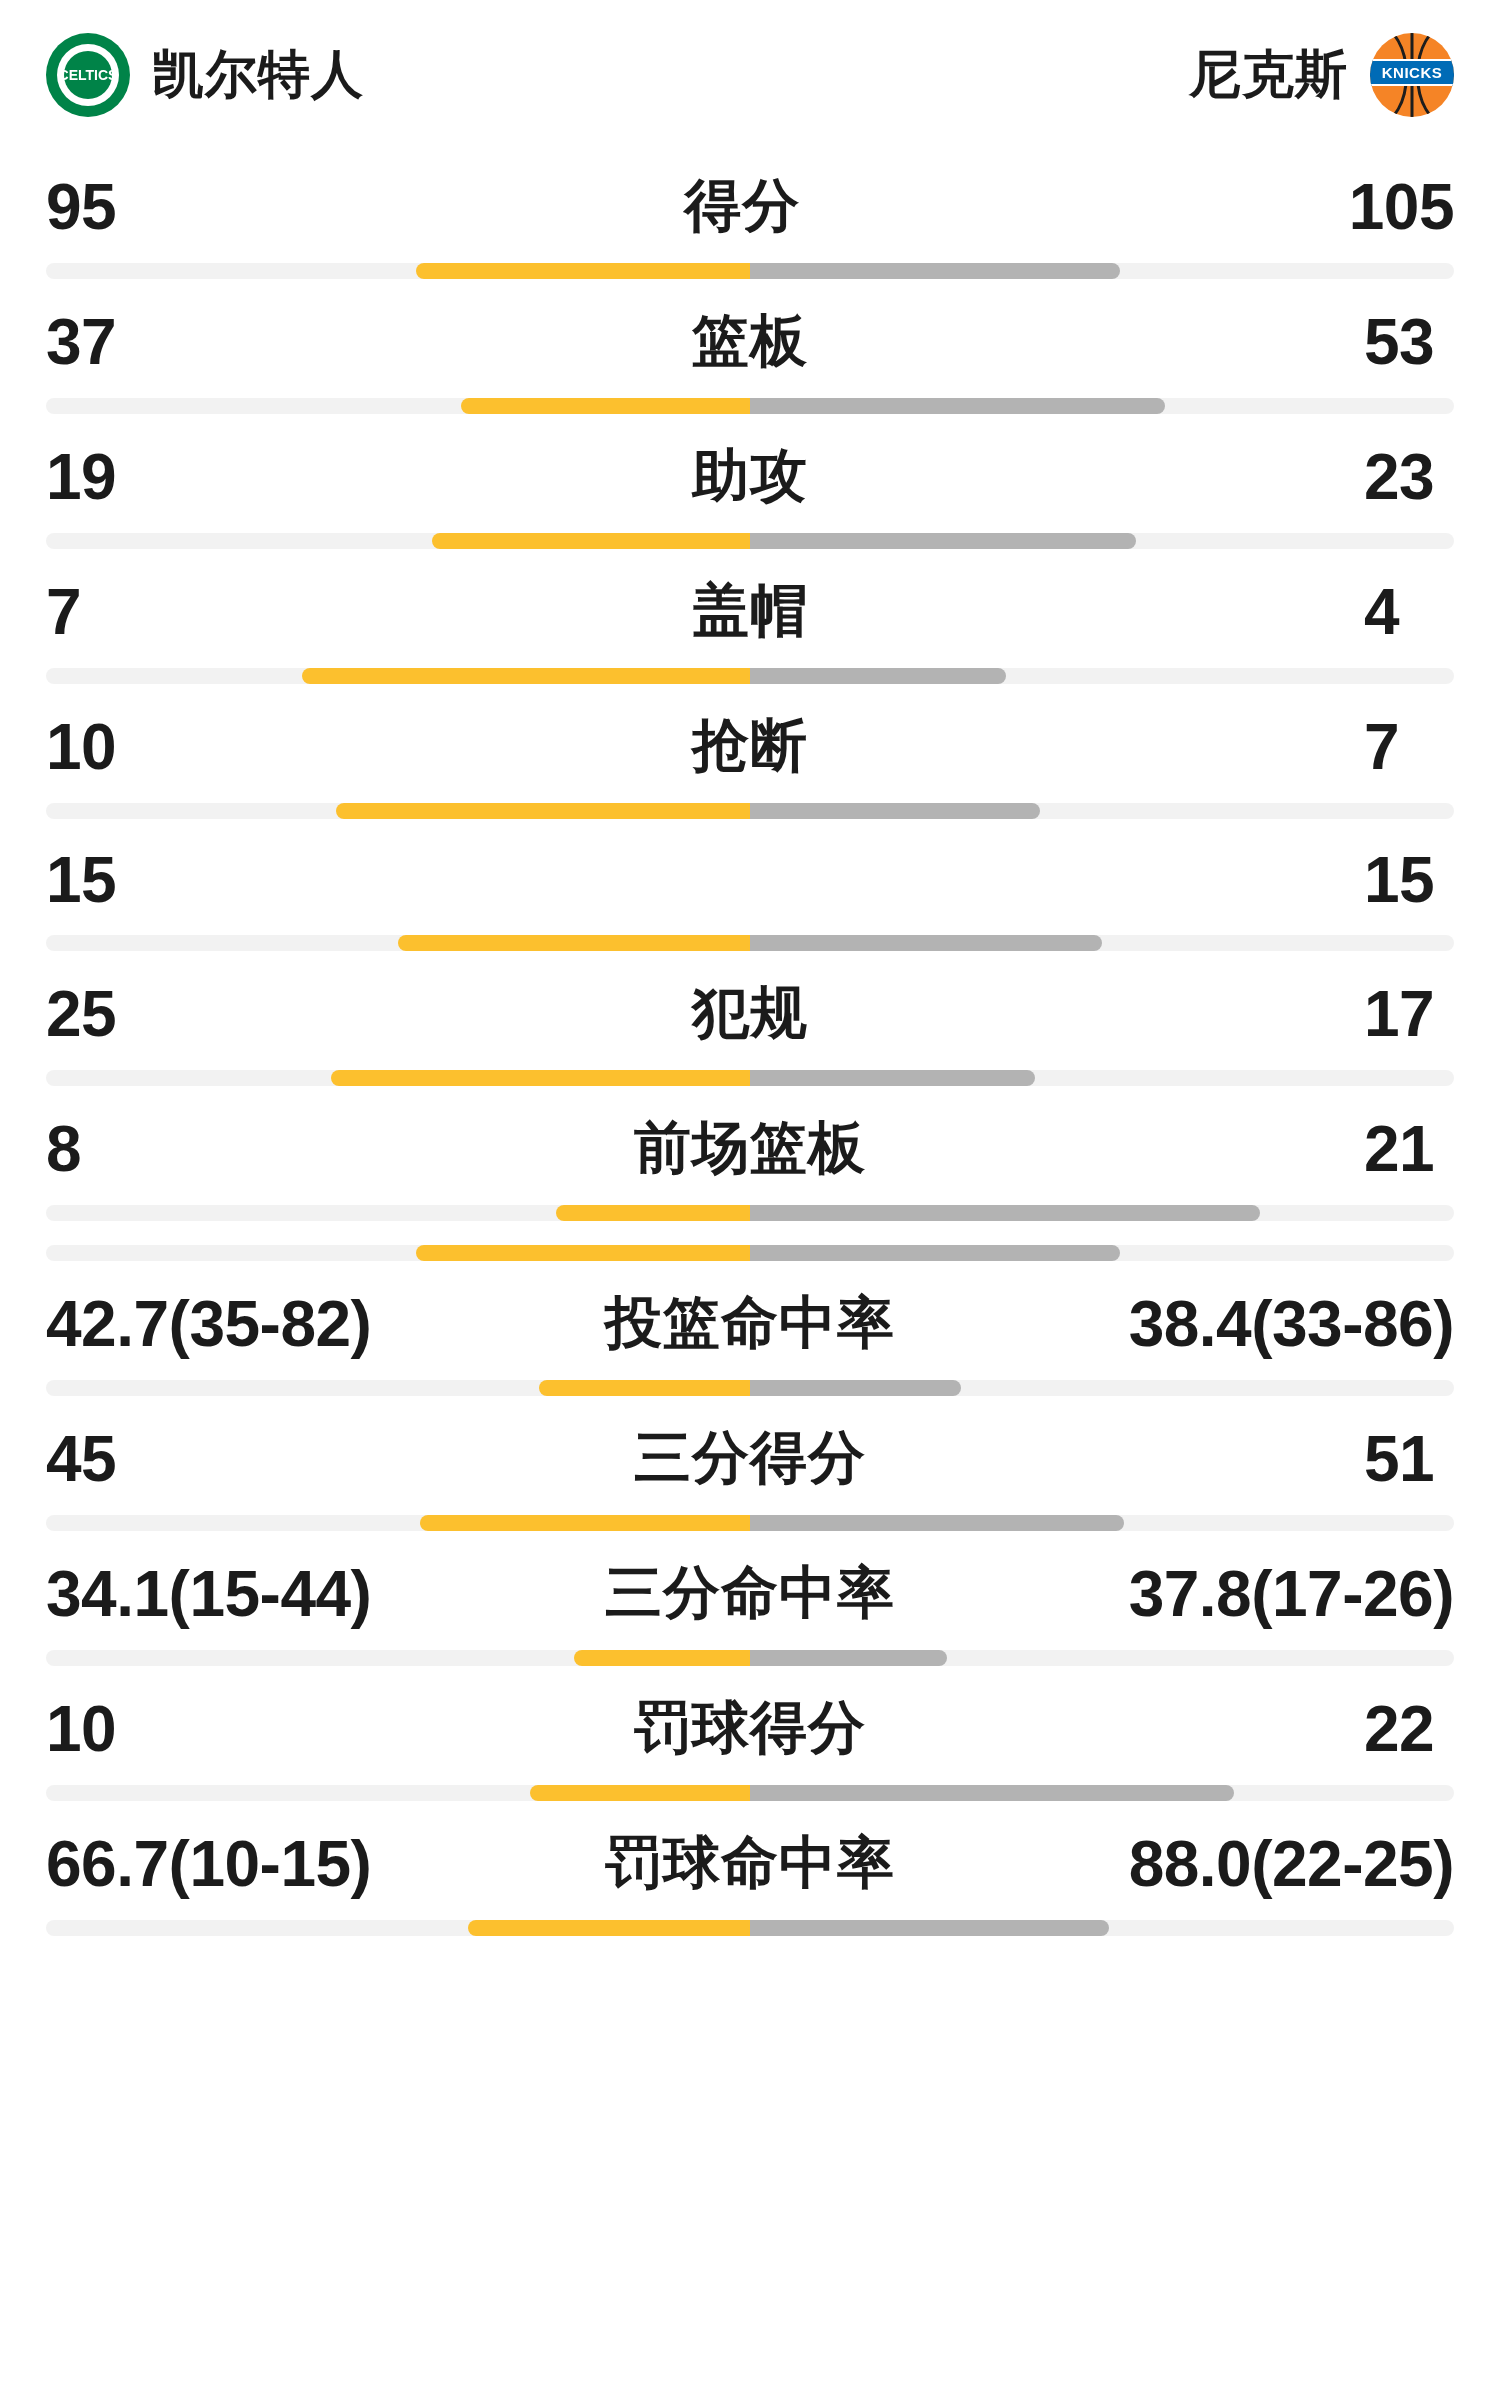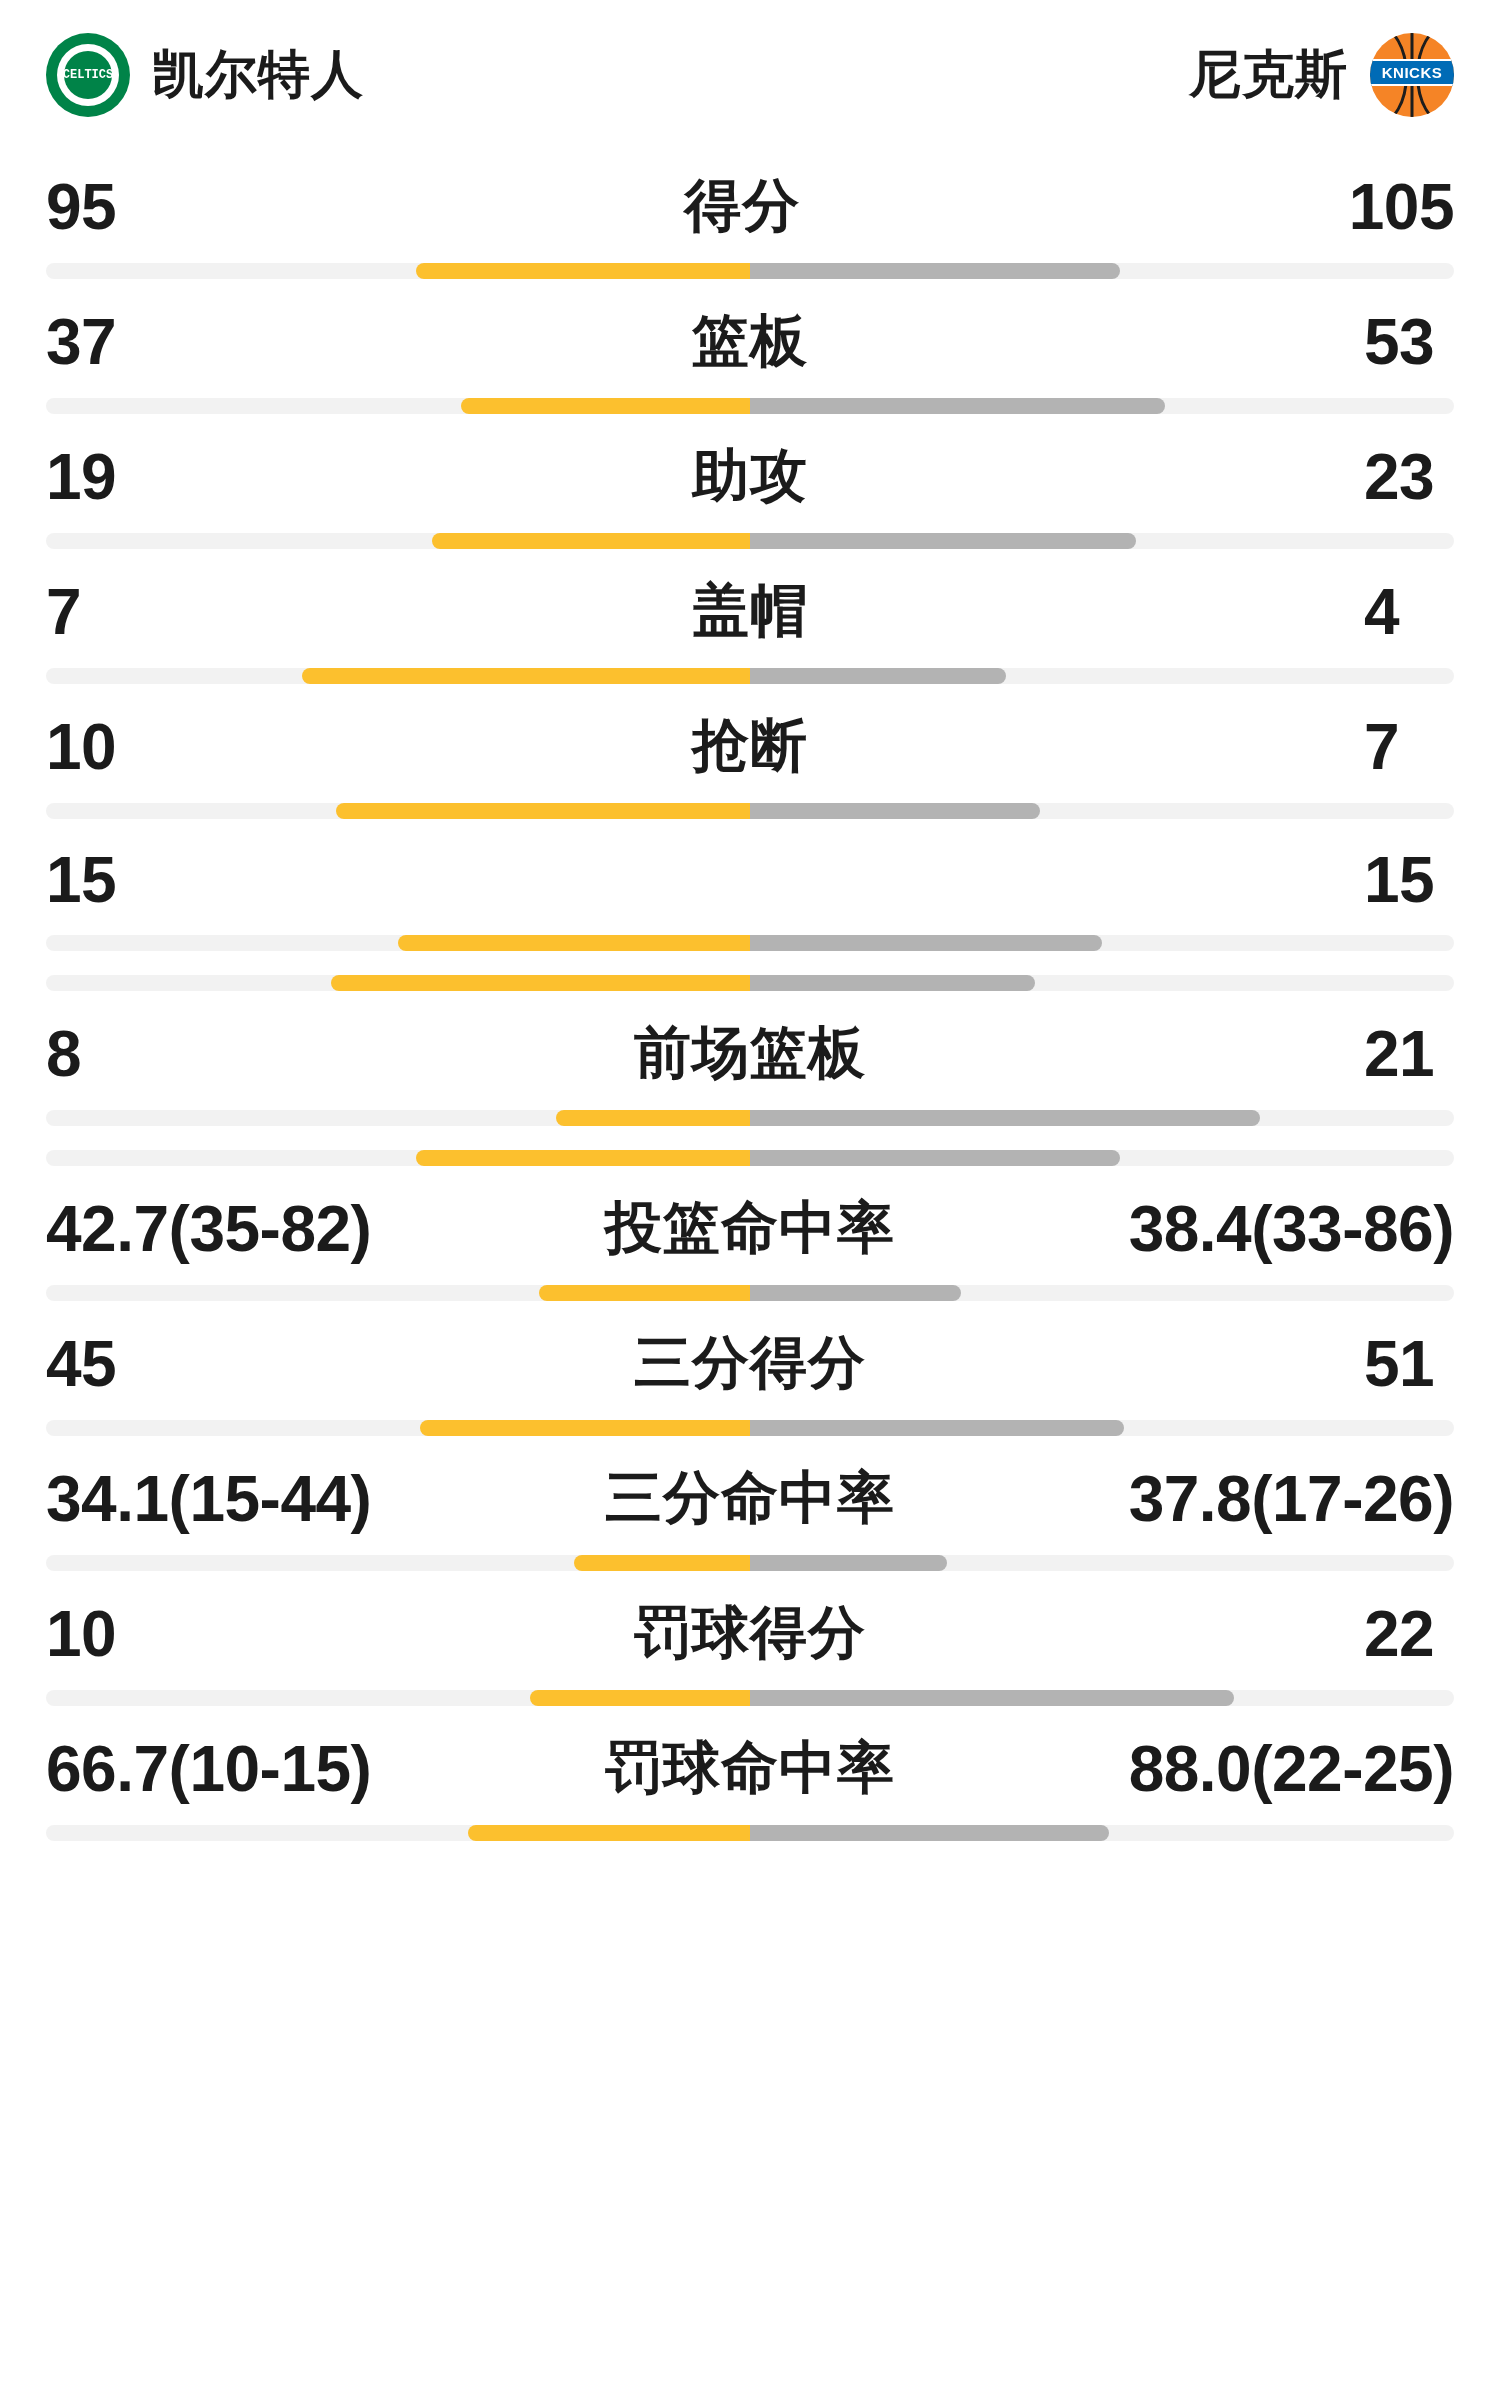--- a/index.html
+++ b/index.html
@@ -46,21 +46,21 @@
     width: 62px; height: 62px;
     border-radius: 50%;
     background: #ffffff;
     display:flex; align-items:center; justify-content:center;
   }
   .logo-celtics .inner2 {
     width: 48px; height: 48px;
     border-radius: 50%;
     background: #008348;
     display:flex; align-items:center; justify-content:center;
-    color:#fff; font-size:12px; font-weight:bold;font-family:Liberation Mono, monospace;
+    color:#fff; font-size:14px; font-weight:bold;
   }
   
   .logo-knicks {
     background: #f58426;
     overflow: hidden;
     display:flex; align-items:center; justify-content:center;
   }
   .logo-knicks .seam-v {
     position:absolute; left:50%; top:0; width:3px; height:100%;
     background:#1d1d1d; transform:translateX(-50%);
@@ -252,20 +252,25 @@
       <div class="bar-track">
         <div class="bar-half left">
           <div class="bar-fill home" style="width: 50%;"></div>
         </div>
         <div class="bar-half right">
           <div class="bar-fill away" style="width: 50%;"></div>
         </div>
       </div>
     </div>
     <div class="stat-row">
+      <div class="stat-top">
+        <div class="stat-val left">25</div>
+        <div class="stat-label">犯规</div>
+        <div class="stat-val right">17</div>
+      </div>
       <div class="bar-track">
         <div class="bar-half left">
           <div class="bar-fill home" style="width: 59.5%;"></div>
         </div>
         <div class="bar-half right">
           <div class="bar-fill away" style="width: 40.5%;"></div>
         </div>
       </div>
     </div>
     <div class="stat-row">

